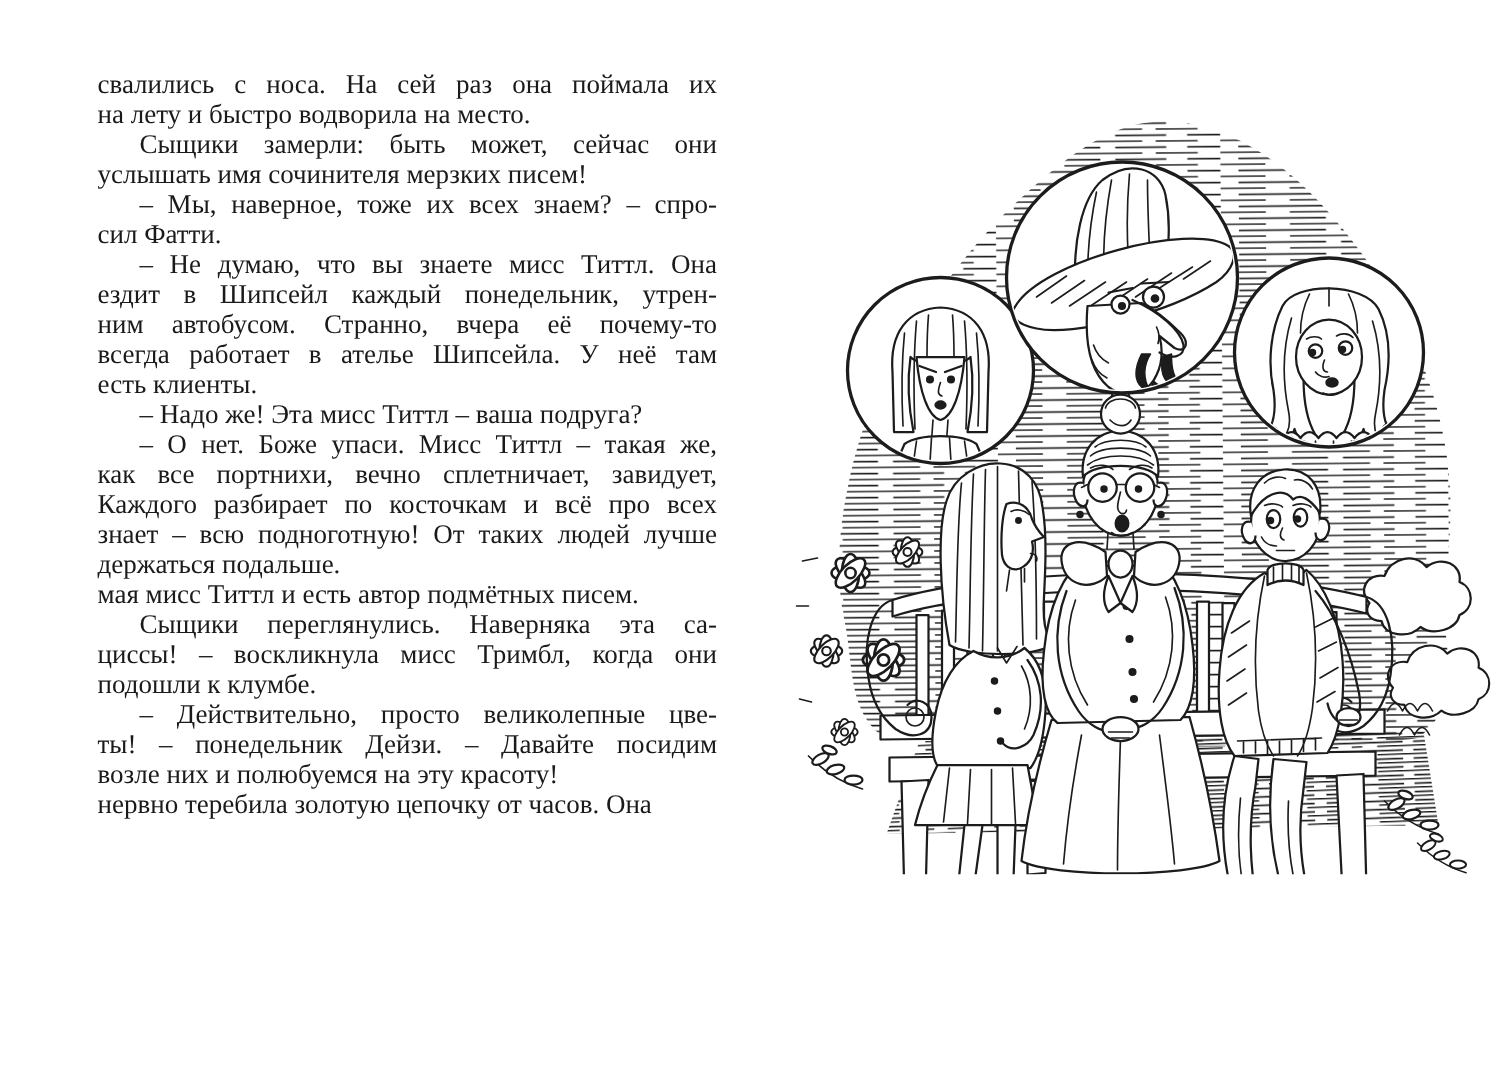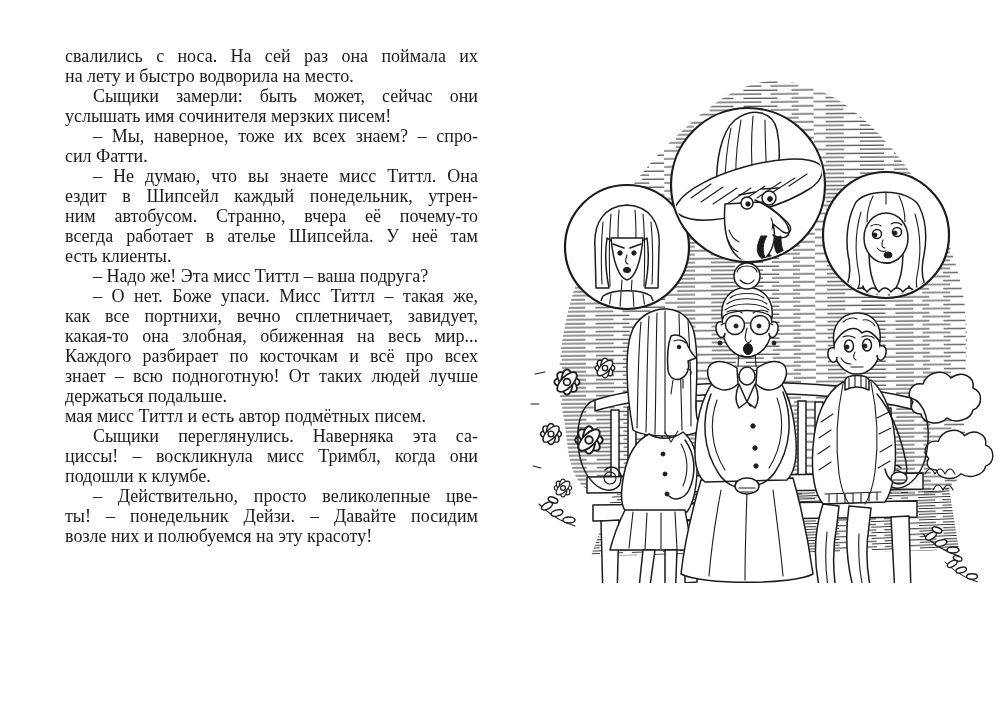--- a/index.html
+++ b/index.html
@@ -40,31 +40,31 @@
       <div class="line indent">– Мы, наверное, тоже их всех знаем? – спро-</div>
       <div class="line last">сил Фатти.</div>
       <div class="line indent">– Не думаю, что вы знаете мисс Титтл. Она</div>
       <div class="line">ездит в Шипсейл каждый понедельник, утрен-</div>
       <div class="line">ним автобусом. Странно, вчера её почему-то</div>
       <div class="line">всегда работает в ателье Шипсейла. У неё там</div>
       <div class="line last">есть клиенты.</div>
       <div class="line indent last">– Надо же! Эта мисс Титтл – ваша подруга?</div>
       <div class="line indent">– О нет. Боже упаси. Мисс Титтл – такая же,</div>
       <div class="line">как все портнихи, вечно сплетничает, завидует,</div>
-      <div class="line">какая-то она злобная, обиженная на весь мир...</div>
       <div class="line">Каждого разбирает по косточкам и всё про всех</div>
       <div class="line">знает – всю подноготную! От таких людей лучше</div>
       <div class="line last">держаться подальше.</div>
       <div class="line last">мая мисс Титтл и есть автор подмётных писем.</div>
       <div class="line indent">Сыщики переглянулись. Наверняка эта са-</div>
       <div class="line">циссы! – воскликнула мисс Тримбл, когда они</div>
       <div class="line last">подошли к клумбе.</div>
       <div class="line indent">– Действительно, просто великолепные цве-</div>
       <div class="line">ты! – понедельник Дейзи. – Давайте посидим</div>
       <div class="line last">возле них и полюбуемся на эту красоту!</div>
+      <div class="line last">нервно теребила золотую цепочку от часов. Она</div>
     </div>
 
   <div class="page-num">164</div>
 
   <div class="illo">
     <svg viewBox="0 0 470 620" width="470" height="620">
       <title>Три медальона с лицами (женщина со стрижкой каре, старик в широкополой шляпе, женщина с волнистыми волосами) над садовой скамейкой, на которой сидят девочка, мисс Тримбл в очках с бантом и мальчик; вокруг кусты, цветы и камни.</title>
       <defs>
         <pattern id="hl" width="150" height="8" patternUnits="userSpaceOnUse" patternTransform="rotate(-0.5)">
           <path d="M0 2.2 H150" stroke="#1c1c1c" stroke-width="1.05" fill="none" stroke-dasharray="58 10 34 14 22 12"></path>

